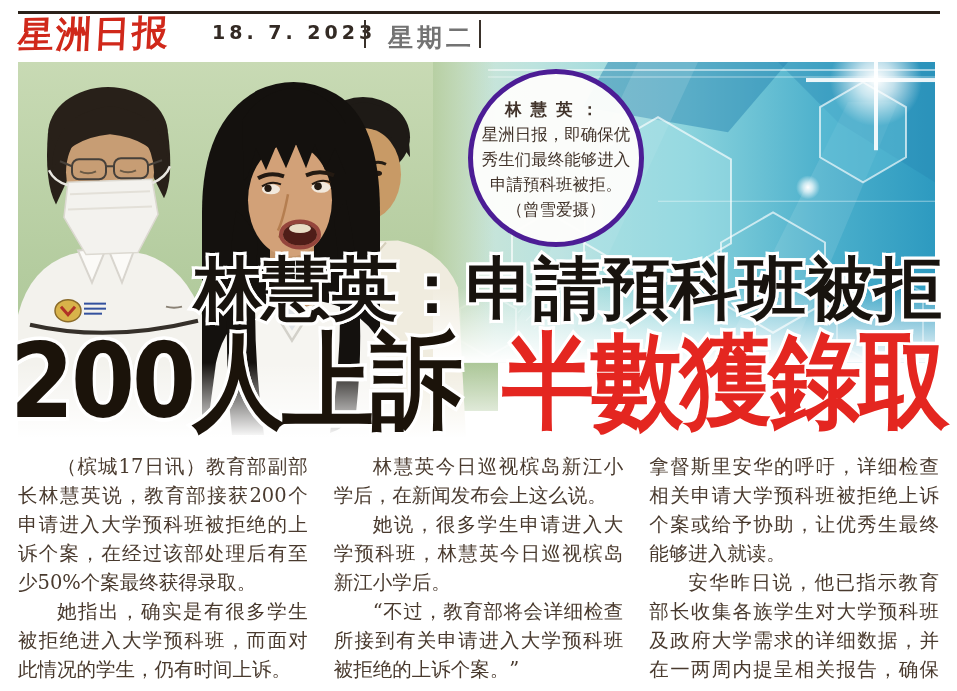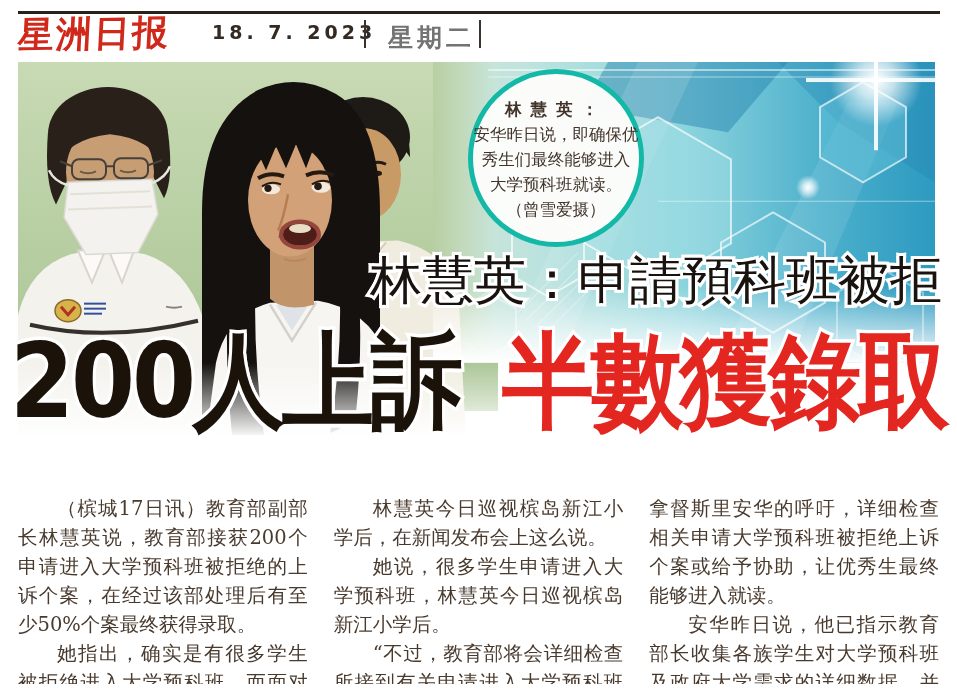--- a/index.html
+++ b/index.html
@@ -22,52 +22,52 @@
   .m-week{
     position:absolute;left:388px;top:21px;font-size:25px;color:#737373;
     font-weight:600;letter-spacing:4px;
   }
   .photo{
     position:absolute;left:18px;top:62px;width:917px;height:376px;overflow:hidden;
   }
   .photo svg{display:block;width:100%;height:100%;}
   .bubble{
     position:absolute;left:468px;top:69px;width:176px;height:178px;
-    background:rgba(253,253,251,0.97);border:5px solid #14b8a6;border-radius:50%;
+    background:rgba(253,253,251,0.97);border:5px solid #4c1d95;border-radius:50%;
     z-index:3;box-sizing:border-box;text-align:center;padding-top:23px;
   }
   .bubble-line{
     font-family:"DejaVu Serif","Liberation Serif",serif;
     font-size:16.5px;line-height:25px;color:#41332a;font-weight:500;
     white-space:nowrap;
   }
   .bubble-line:first-child{letter-spacing:9px;font-weight:700;}
   .outlined{
     -webkit-text-stroke:6px #ffffff;paint-order:stroke fill;
     text-shadow:3px 0 0 #fff,-3px 0 0 #fff,0 3px 0 #fff,0 -3px 0 #fff,
       2px 2px 0 #fff,-2px -2px 0 #fff,2px -2px 0 #fff,-2px 2px 0 #fff;
   }
   .kicker{
     position:absolute;right:15px;top:252px;z-index:4;
-    font-size:52px;line-height:1.1;font-weight:400;color:#18130e;
+    font-size:68px;line-height:1.1;font-weight:700;color:#18130e;
     letter-spacing:0px;white-space:nowrap;
   }
   .main-headline{
     position:absolute;left:10px;top:328px;width:937px;z-index:4;
     display:flex;justify-content:space-between;align-items:flex-start;
     font-size:92px;line-height:1.05;font-weight:900;white-space:nowrap;
     transform:scaleY(1.13);transform-origin:top center;letter-spacing:-3px;
   }
   .hl-black{color:#1b130a;}
   .hl-red{color:#e42620;}
   .columns{
     position:absolute;left:18px;top:452px;width:921px;height:232px;
     display:flex;gap:26px;
   }
-  .col{flex:1 1 0;overflow:hidden;margin-top:42px;}
+  .col{flex:1 1 0;overflow:hidden;}
   .para{
     margin:0;font-family:"DejaVu Serif","Liberation Serif",serif;
     font-size:19.5px;line-height:29px;color:#493a2e;text-align:justify;
   }
   .para.indent{text-indent:2em;}
 </style>
 </head>
 <body>
 
 <div class="page">
@@ -227,23 +227,23 @@
       </g>
 
       <rect x="0" y="300" width="917" height="75" fill="url(#gFade)"></rect>
       <rect x="415" y="225" width="502" height="75" fill="url(#gFade)"></rect>
     </svg>
   </div>
 
   <div class="bubble">
     <div class="bubble-lines">
         <div class="bubble-line">林慧英：</div>
-        <div class="bubble-line">安华昨日说，即确保优</div>
+        <div class="bubble-line">星洲日报，即确保优</div>
         <div class="bubble-line">秀生们最终能够进入</div>
-        <div class="bubble-line">大学预科班就读。</div>
+        <div class="bubble-line">申請預科班被拒。</div>
         <div class="bubble-line">（曾雪爱摄）</div>
       </div>
   </div>
 
   <div class="kicker outlined">林慧英：申請預科班被拒</div>
 
   <div class="main-headline">
     <span class="hl-black outlined">200人上訴</span>
     <span class="hl-red outlined">半數獲錄取</span>
   </div>

